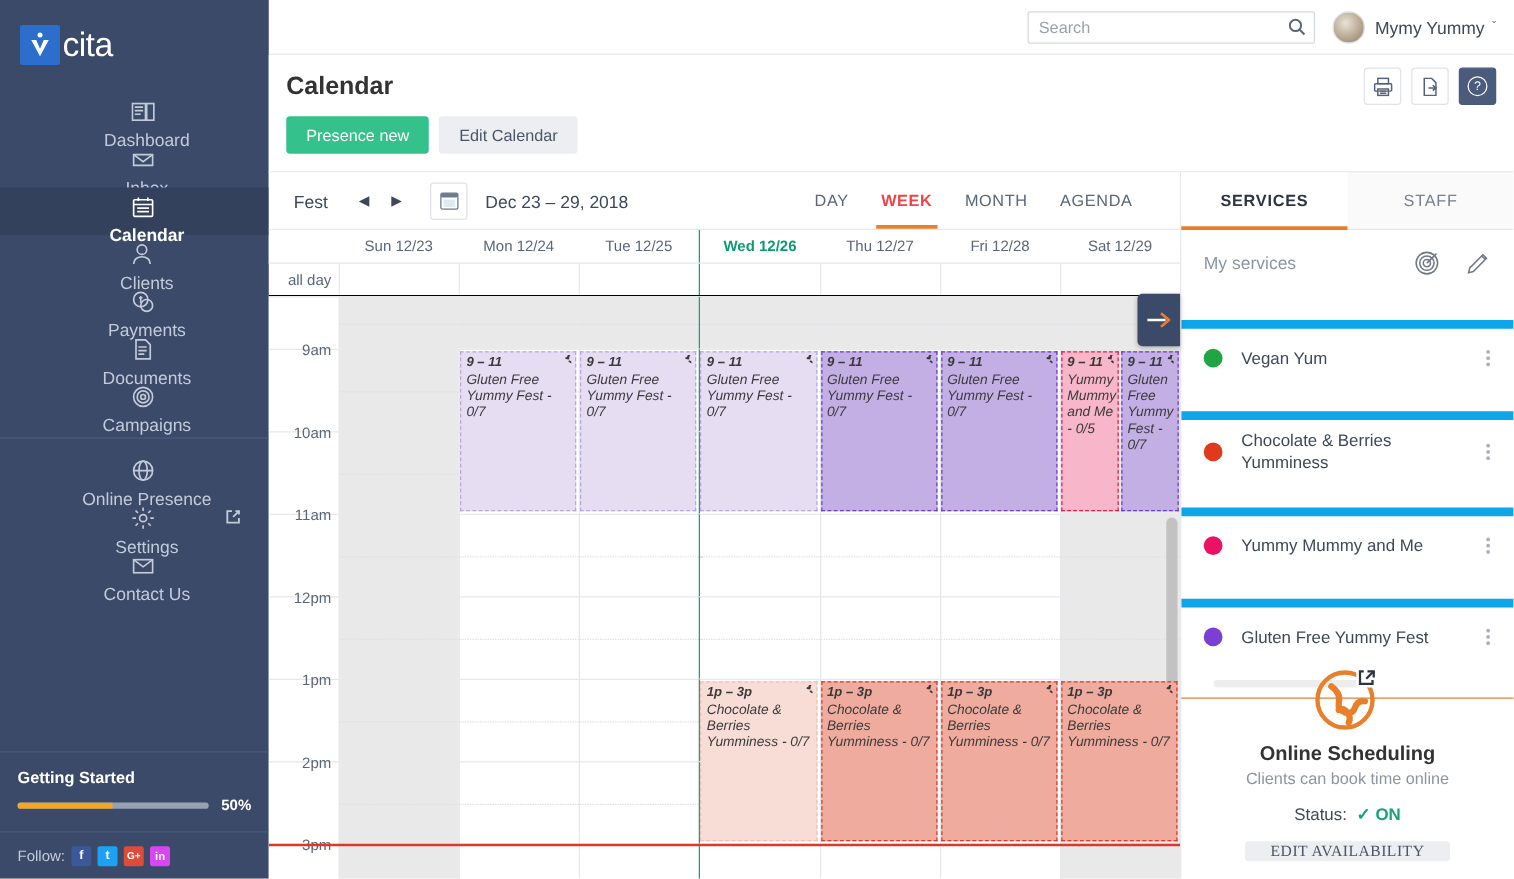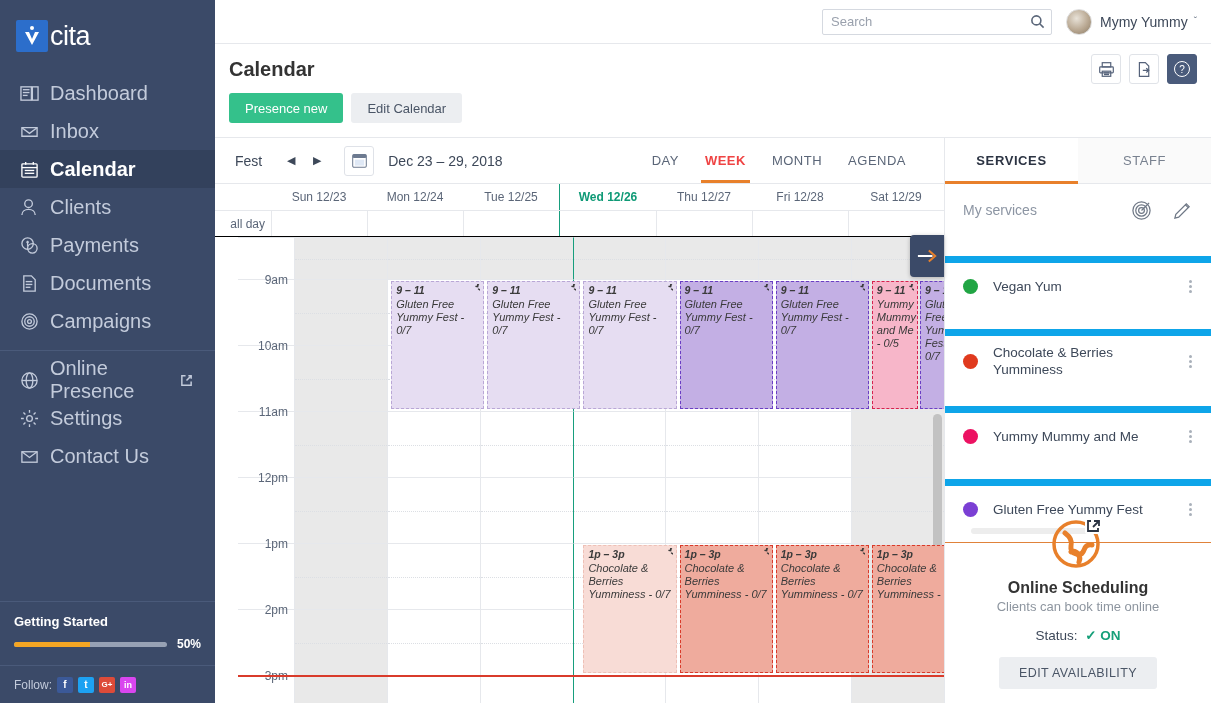--- a/index.html
+++ b/index.html
@@ -19,21 +19,21 @@
   .brand{ height:72px; display:flex; align-items:center; padding-left:16px; }
   .brand .logo-mark{
     width:32px;height:32px;background:#2c6ecb;display:flex;align-items:center;
     justify-content:center;border-radius:2px;
   }
   .brand .logo-mark svg{ width:20px;height:22px; }
   .brand .logo-text{ font-size:27px;color:#fff;margin-left:2px;letter-spacing:-.5px; }
   .nav{ padding-top:2px; }
   .nav-item{
     display:flex;align-items:center;height:38px;padding-left:14px;cursor:pointer;
-    position:relative;color:#c3cbdb;font-size:20px;
+    position:relative;color:#c3cbdb;font-size:14px;flex-direction:column;
   }
   .nav-item .ico{ width:30px;flex:0 0 30px;display:flex;align-items:center;justify-content:center; }
   .nav-item .ico svg{ width:19px;height:19px; stroke:#c3cbdb; fill:none; stroke-width:1.4; }
   .nav-item.active{ background:#33415c; color:#fff; font-weight:bold; }
   .nav-item.active .ico svg{ stroke:#fff; }
   .nav-item .label{ margin-left:6px; }
   .nav-item .ext{ margin-left:auto; margin-right:22px; }
   .nav-item .ext svg{ width:13px;height:13px;stroke:#c3cbdb;fill:none;stroke-width:1.6; }
   .nav-sep{ height:1px;background:#4a5a7a;margin:10px 0 10px 0; }
   .sidebar-bottom{ position:absolute; bottom:0; left:0; right:0; }
@@ -130,21 +130,21 @@
             font-size:12px; color:#5b6678; }
   .dayname.today{ color:#0f9a76; font-weight:bold; }
   .dayname.bl{ border-left:1px solid #179e7d; }
 
   .allday{ display:flex; height:26px; flex:0 0 26px; border-bottom:1px solid #000000; }
   .allday .lbl{ width:56px; flex:0 0 56px; display:flex; align-items:center;
                 justify-content:flex-end; padding-right:6px; font-size:12px; color:#5b6678; }
   .allday .cell{ flex:1; border-left:1px solid #e6e8ec; }
   .allday .cell.today{ border-left:1px solid #179e7d; }
 
-  .grid-scroll{ flex:1; overflow:hidden; position:relative; background:#fff;padding-left:23px; }
+  .grid-scroll{ flex:1; overflow:hidden; position:relative; background:#fff; }
   .grid{ position:relative; }
   .grid-row{ display:flex; height:66px; }
   .grid-row .tlabel{
     width:56px; flex:0 0 56px; border-top:1px solid #e6e8ec; position:relative;
     text-align:right; padding-right:6px; font-size:12px; color:#5b6678;
   }
   .grid-row .tlabel span{ position:relative; top:-7px; }
   .grid-row .col{
     flex:1; border-left:1px solid #e6e8ec; border-top:1px solid #e6e8ec; position:relative;
   }
@@ -209,22 +209,22 @@
   .online{ flex:0 0 auto; border-top:1px solid #e0823a; position:relative;
            padding:0 18px 14px 18px; text-align:center; }
   .globe-wrap{ position:absolute; left:50%; top:-32px; transform:translateX(-50%); }
   .globe-wrap svg{ width:62px; height:62px; }
   .online .ttl{ margin-top:36px; font-size:16px; font-weight:bold; color:#333; }
   .online .sub{ margin-top:2px; font-size:13px; color:#8d959f; }
   .online .status{ margin-top:13px; font-size:13.5px; color:#3d4859; }
   .online .status b{ color:#17a07a; font-weight:bold; }
   .online .status .chk{ color:#17a07a; font-weight:bold; margin-left:4px; }
   .edit-avail{ margin-top:14px; background:#eceef1; border:none; border-radius:3px;
-               height:32px; padding:0 20px; font-size:12.5px; color:#4a5566; letter-spacing:.4px;
-               font-family:Liberation Sans, sans-serif; cursor:pointer; }
+               height:16px; padding:0 20px; font-size:12.5px; color:#4a5566; letter-spacing:.4px;
+               font-family:Liberation Serif, serif; cursor:pointer; }
 </style>
 </head>
 <body>
 
 <div class="app">
 
   <aside class="sidebar">
     <div class="brand">
       <span class="logo-mark">
         <svg viewBox="0 0 20 22">

